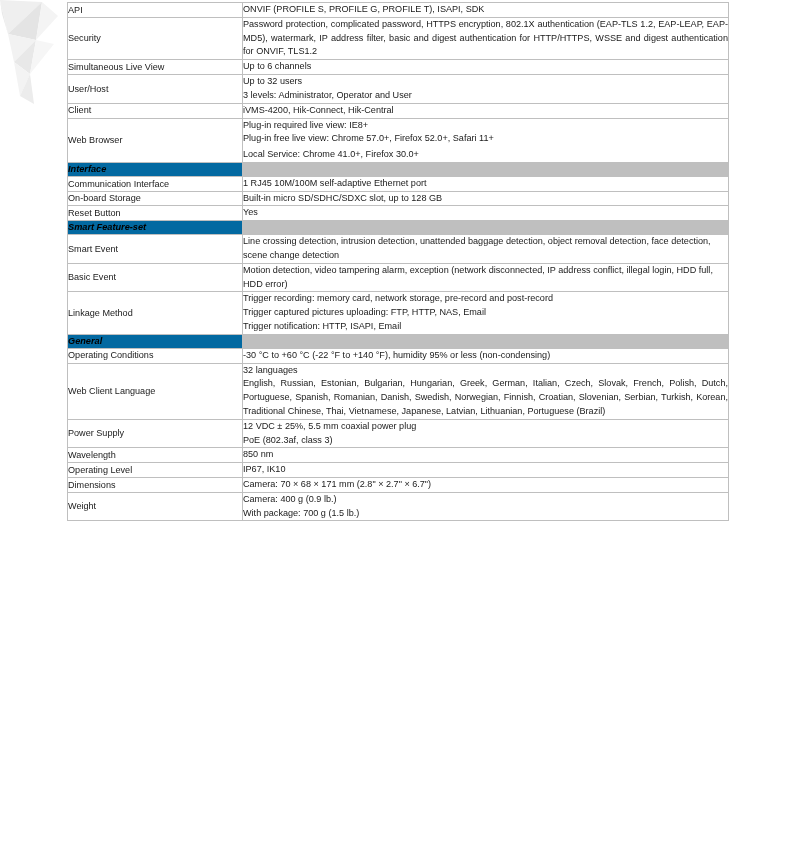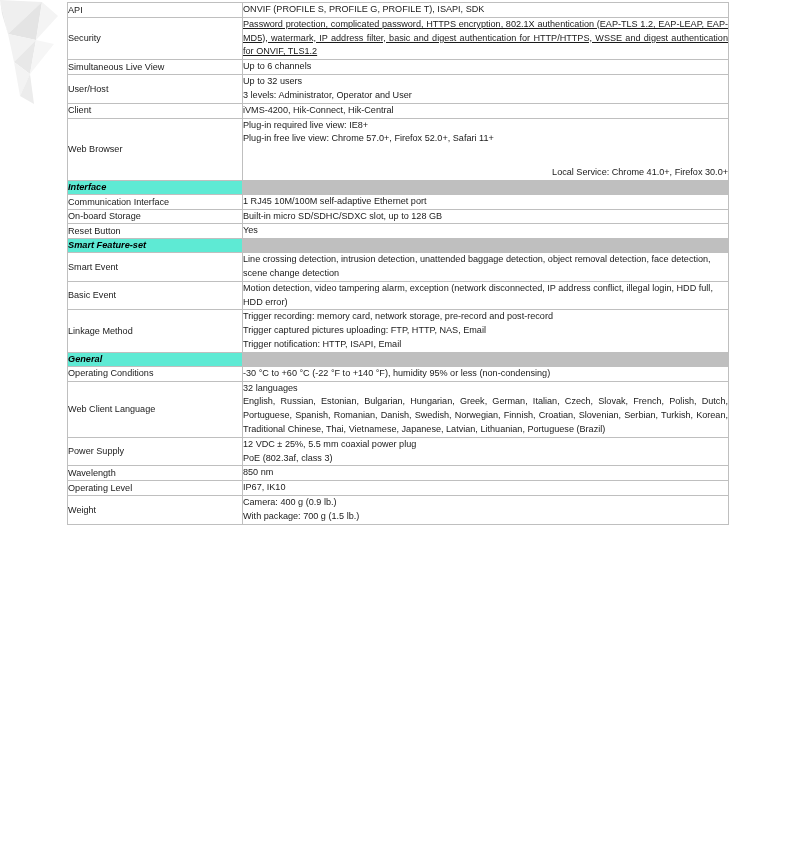--- a/index.html
+++ b/index.html
@@ -49,32 +49,30 @@
   td.label {
     padding: 4px 8px 4px 9px;
     line-height: 1.35;
   }
   td.value {
     padding: 4px 7px 4px 7px;
     line-height: 1.52;
   }
   td.value.justify p {
     text-align: justify;
-    text-decoration: underline;
   }
   td.value p {
     margin: 0;
   }
   td.value p.gap-before {
-    margin-top: 20px;
-    text-align: right;
+    margin-top: 2px;
   }
 
   tr.section td {
-    background: #5eead4;
+    background: #0369a1;
     font-style: italic;
     font-weight: bold;
     padding: 3px 8px 3px 9px;
     font-size: 9.2px;
     color: #000000;
     line-height: 1.4;
   }
   tr.section td.section-right {
     background: #bfbfbf;
   }
@@ -215,20 +213,26 @@
           <p>850 nm</p>
         </td>
       </tr>
       <tr>
         <td class="label">Operating Level</td>
         <td class="value">
           <p>IP67, IK10</p>
         </td>
       </tr>
       <tr>
+        <td class="label">Dimensions</td>
+        <td class="value">
+          <p>Camera: 70 × 68 × 171 mm (2.8" × 2.7" × 6.7")</p>
+        </td>
+      </tr>
+      <tr>
         <td class="label">Weight</td>
         <td class="value">
           <p>Camera: 400 g (0.9 lb.)</p>
           <p>With package: 700 g (1.5 lb.)</p>
         </td>
       </tr>
     </tbody>
 </table>
 
 </body></html>

